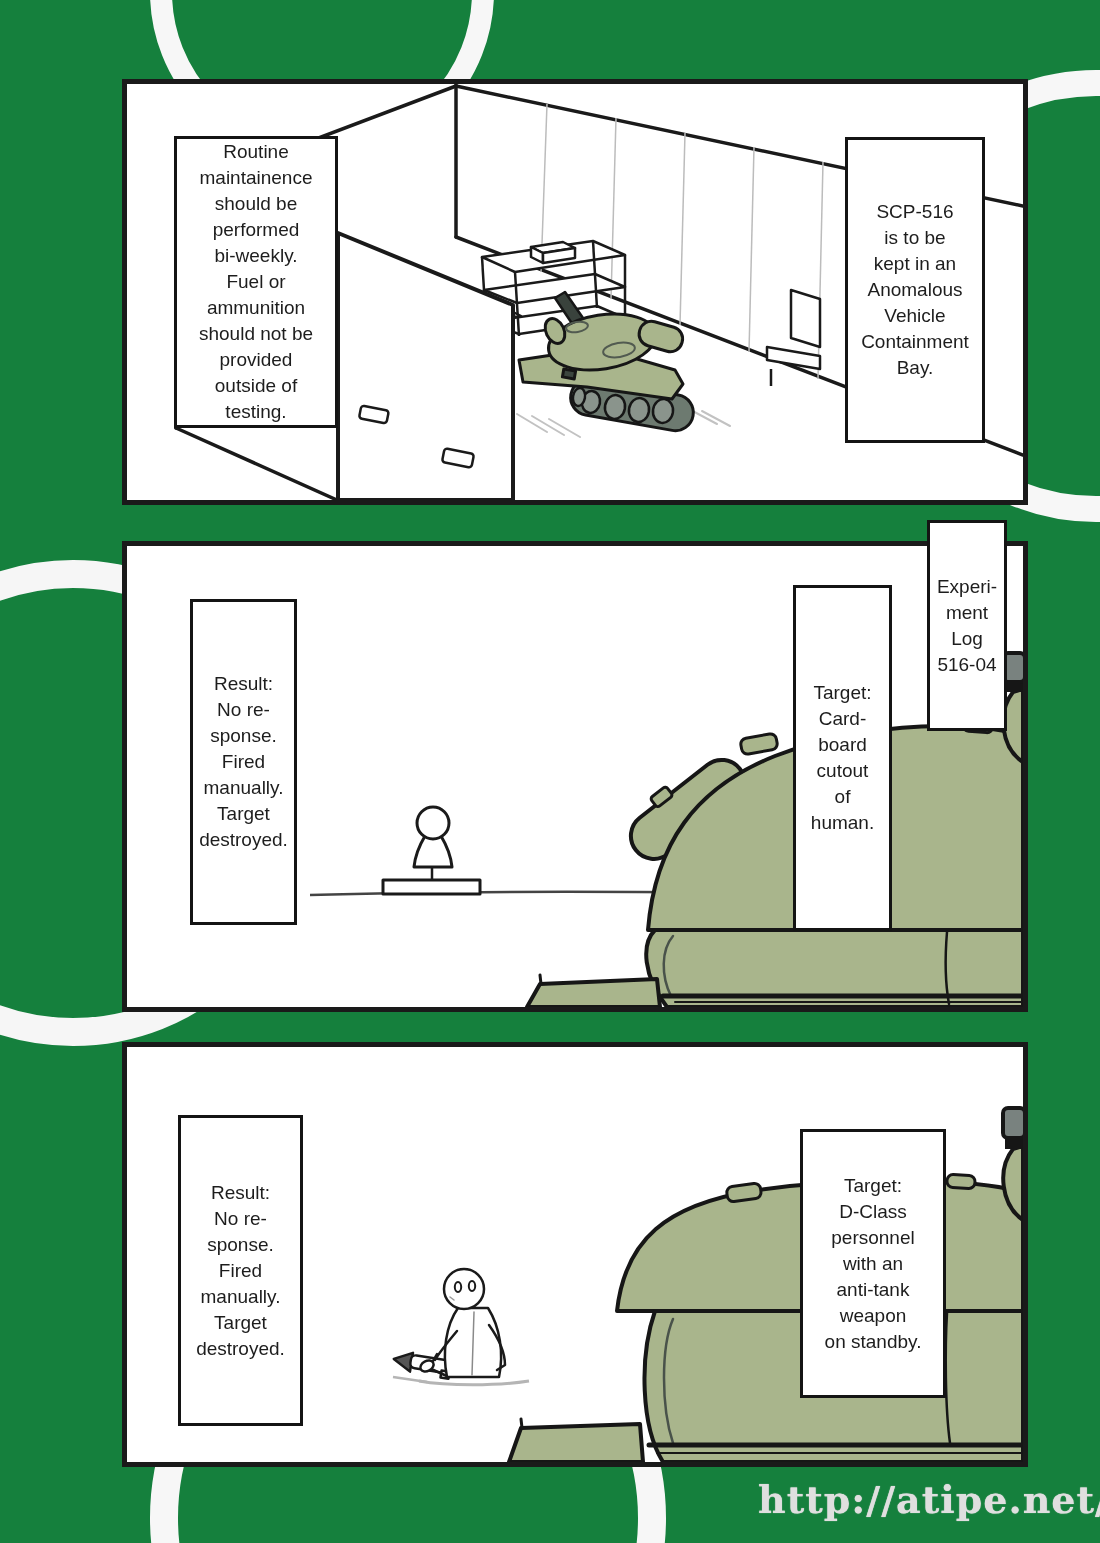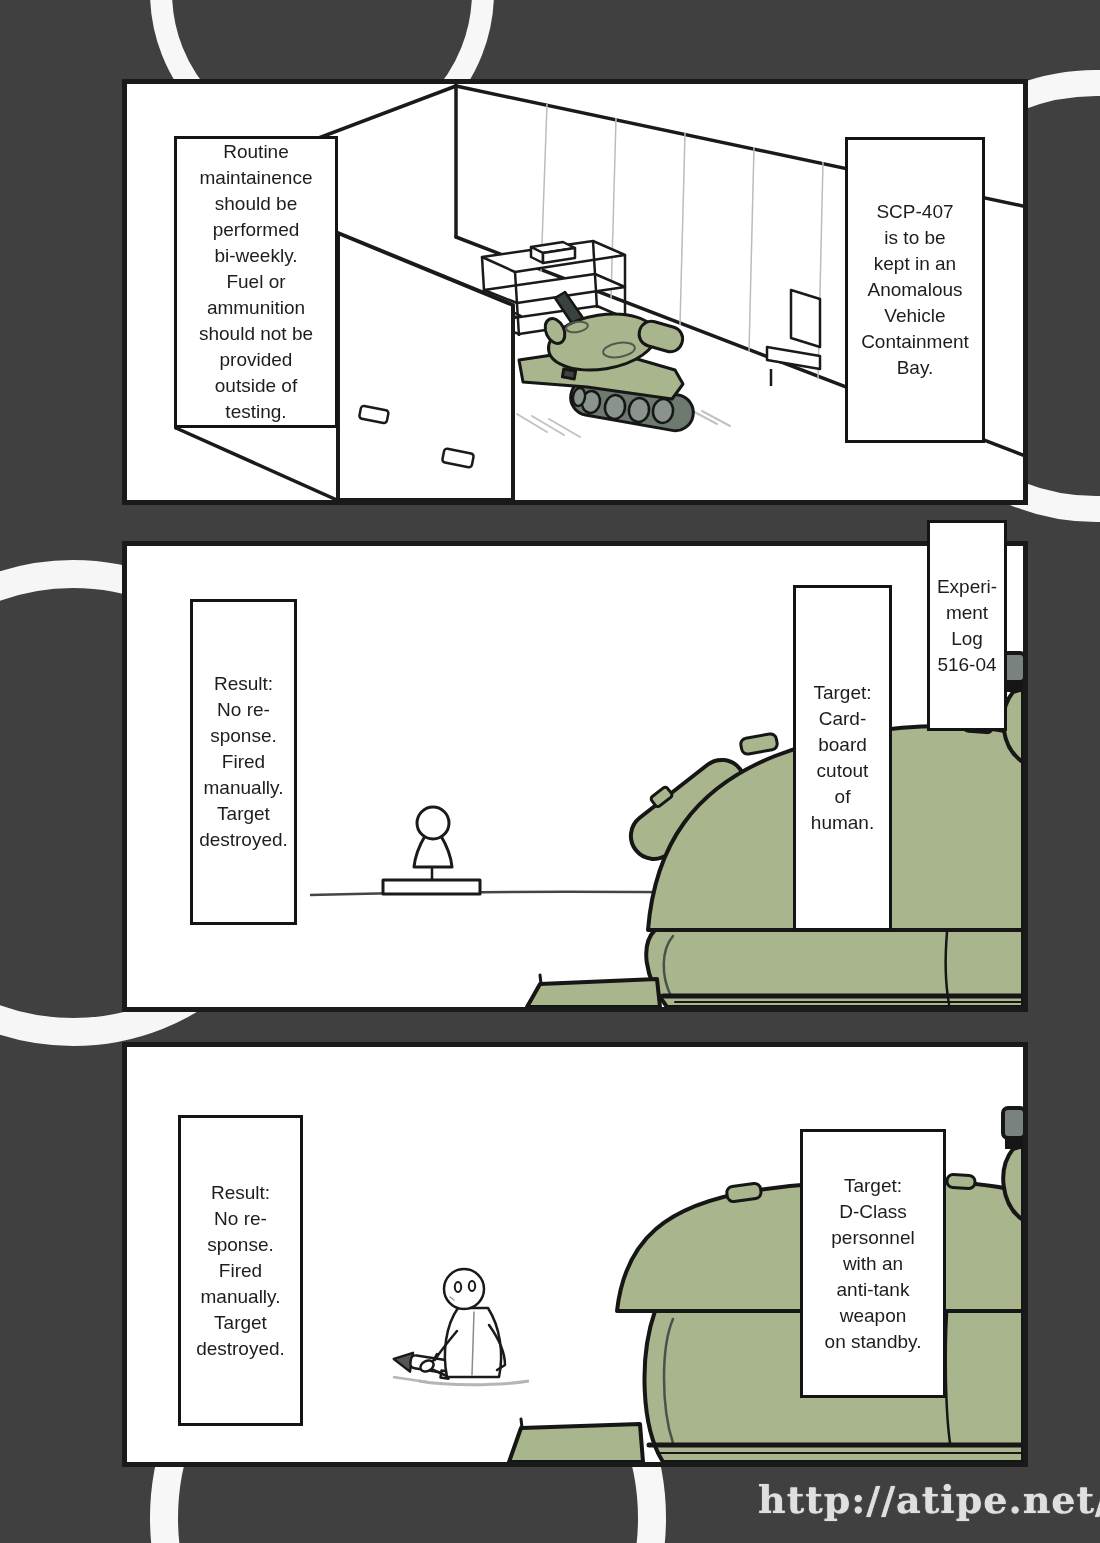--- a/index.html
+++ b/index.html
@@ -1,16 +1,16 @@
 <!DOCTYPE html>
 <html><head>
 <meta charset="utf-8">
 <style>
   html,body{margin:0;padding:0;background:#ffffff;}
-  .page{position:relative;width:1100px;height:1543px;background:#404040;overflow:hidden;
+  .page{position:relative;width:1100px;height:1543px;background:#15803d;overflow:hidden;
         font-family:"Liberation Sans",sans-serif;}
   .bg-ring{position:absolute;border-radius:50%;z-index:0;}
   .panel{position:absolute;left:122px;width:906px;background:#ffffff;border:5px solid #1a1a1a;
          box-sizing:border-box;z-index:1;}
   .panel svg{position:absolute;left:0;top:0;}
   .note{position:absolute;background:#ffffff;border:3px solid #141414;box-sizing:border-box;
         color:#1d1d1d;font-size:19px;line-height:26px;text-align:center;white-space:pre-line;
         display:flex;align-items:center;justify-content:center;z-index:5;padding:1px;}
   .watermark{position:absolute;left:758px;top:1477px;z-index:2;
              font-family:"DejaVu Serif",serif;font-weight:bold;font-size:38px;
@@ -107,21 +107,21 @@
 maintainence
 should be
 performed
 bi-weekly.
 Fuel or
 ammunition
 should not be
 provided
 outside of
 testing.</div>
-    <div class="note" style="left:718px;top:53px;width:140px;height:306px;">SCP-407
+    <div class="note" style="left:718px;top:53px;width:140px;height:306px;">SCP-516
 is to be
 kept in an
 Anomalous
 Vehicle
 Containment
 Bay.</div>
   </section>
 
   <section class="panel" style="top:541px;height:471px;">
     <svg width="896" height="461" viewBox="0 0 896 461">

